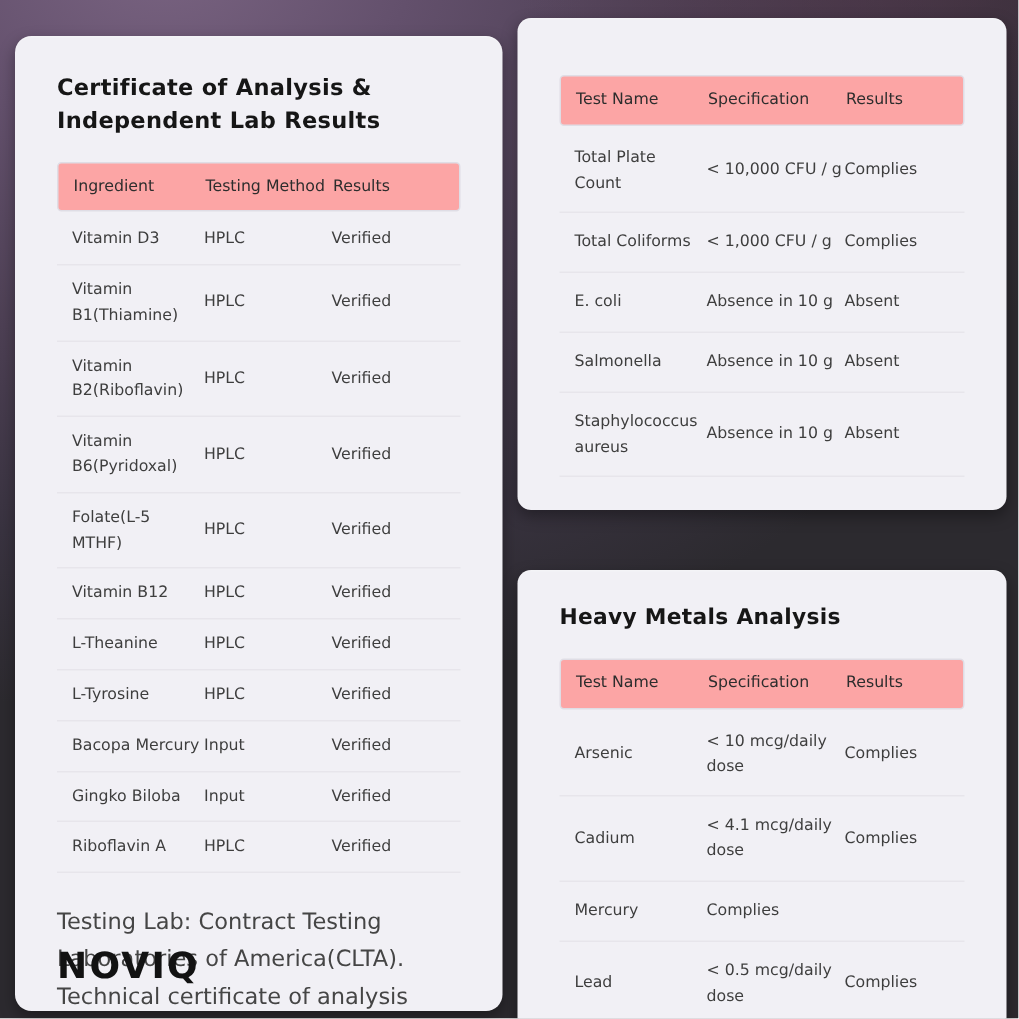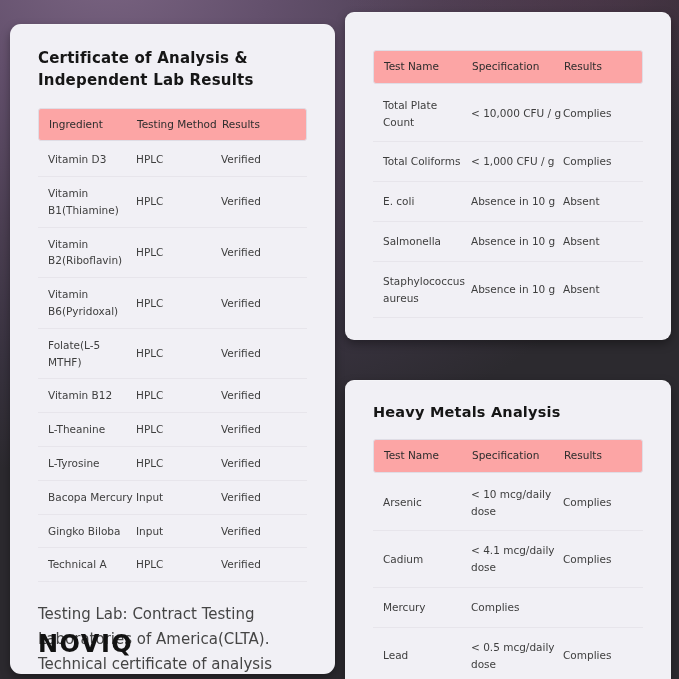--- a/index.html
+++ b/index.html
@@ -155,21 +155,21 @@
           <span class="cell">Verified</span>
         </div>
 
         <div class="trow cols-left">
           <span class="cell">Gingko Biloba</span>
           <span class="cell">Input</span>
           <span class="cell">Verified</span>
         </div>
 
         <div class="trow cols-left">
-          <span class="cell">Technical A</span>
+          <span class="cell">Riboflavin A</span>
           <span class="cell">HPLC</span>
           <span class="cell">Verified</span>
         </div>
       </div>
 
     <p class="note">
       <span style="display:block">Testing Lab: Contract Testing Laboratories of America(CLTA).</span>
       <span style="display:block">Technical certificate of analysis available upon request.</span>
     </p>
 

